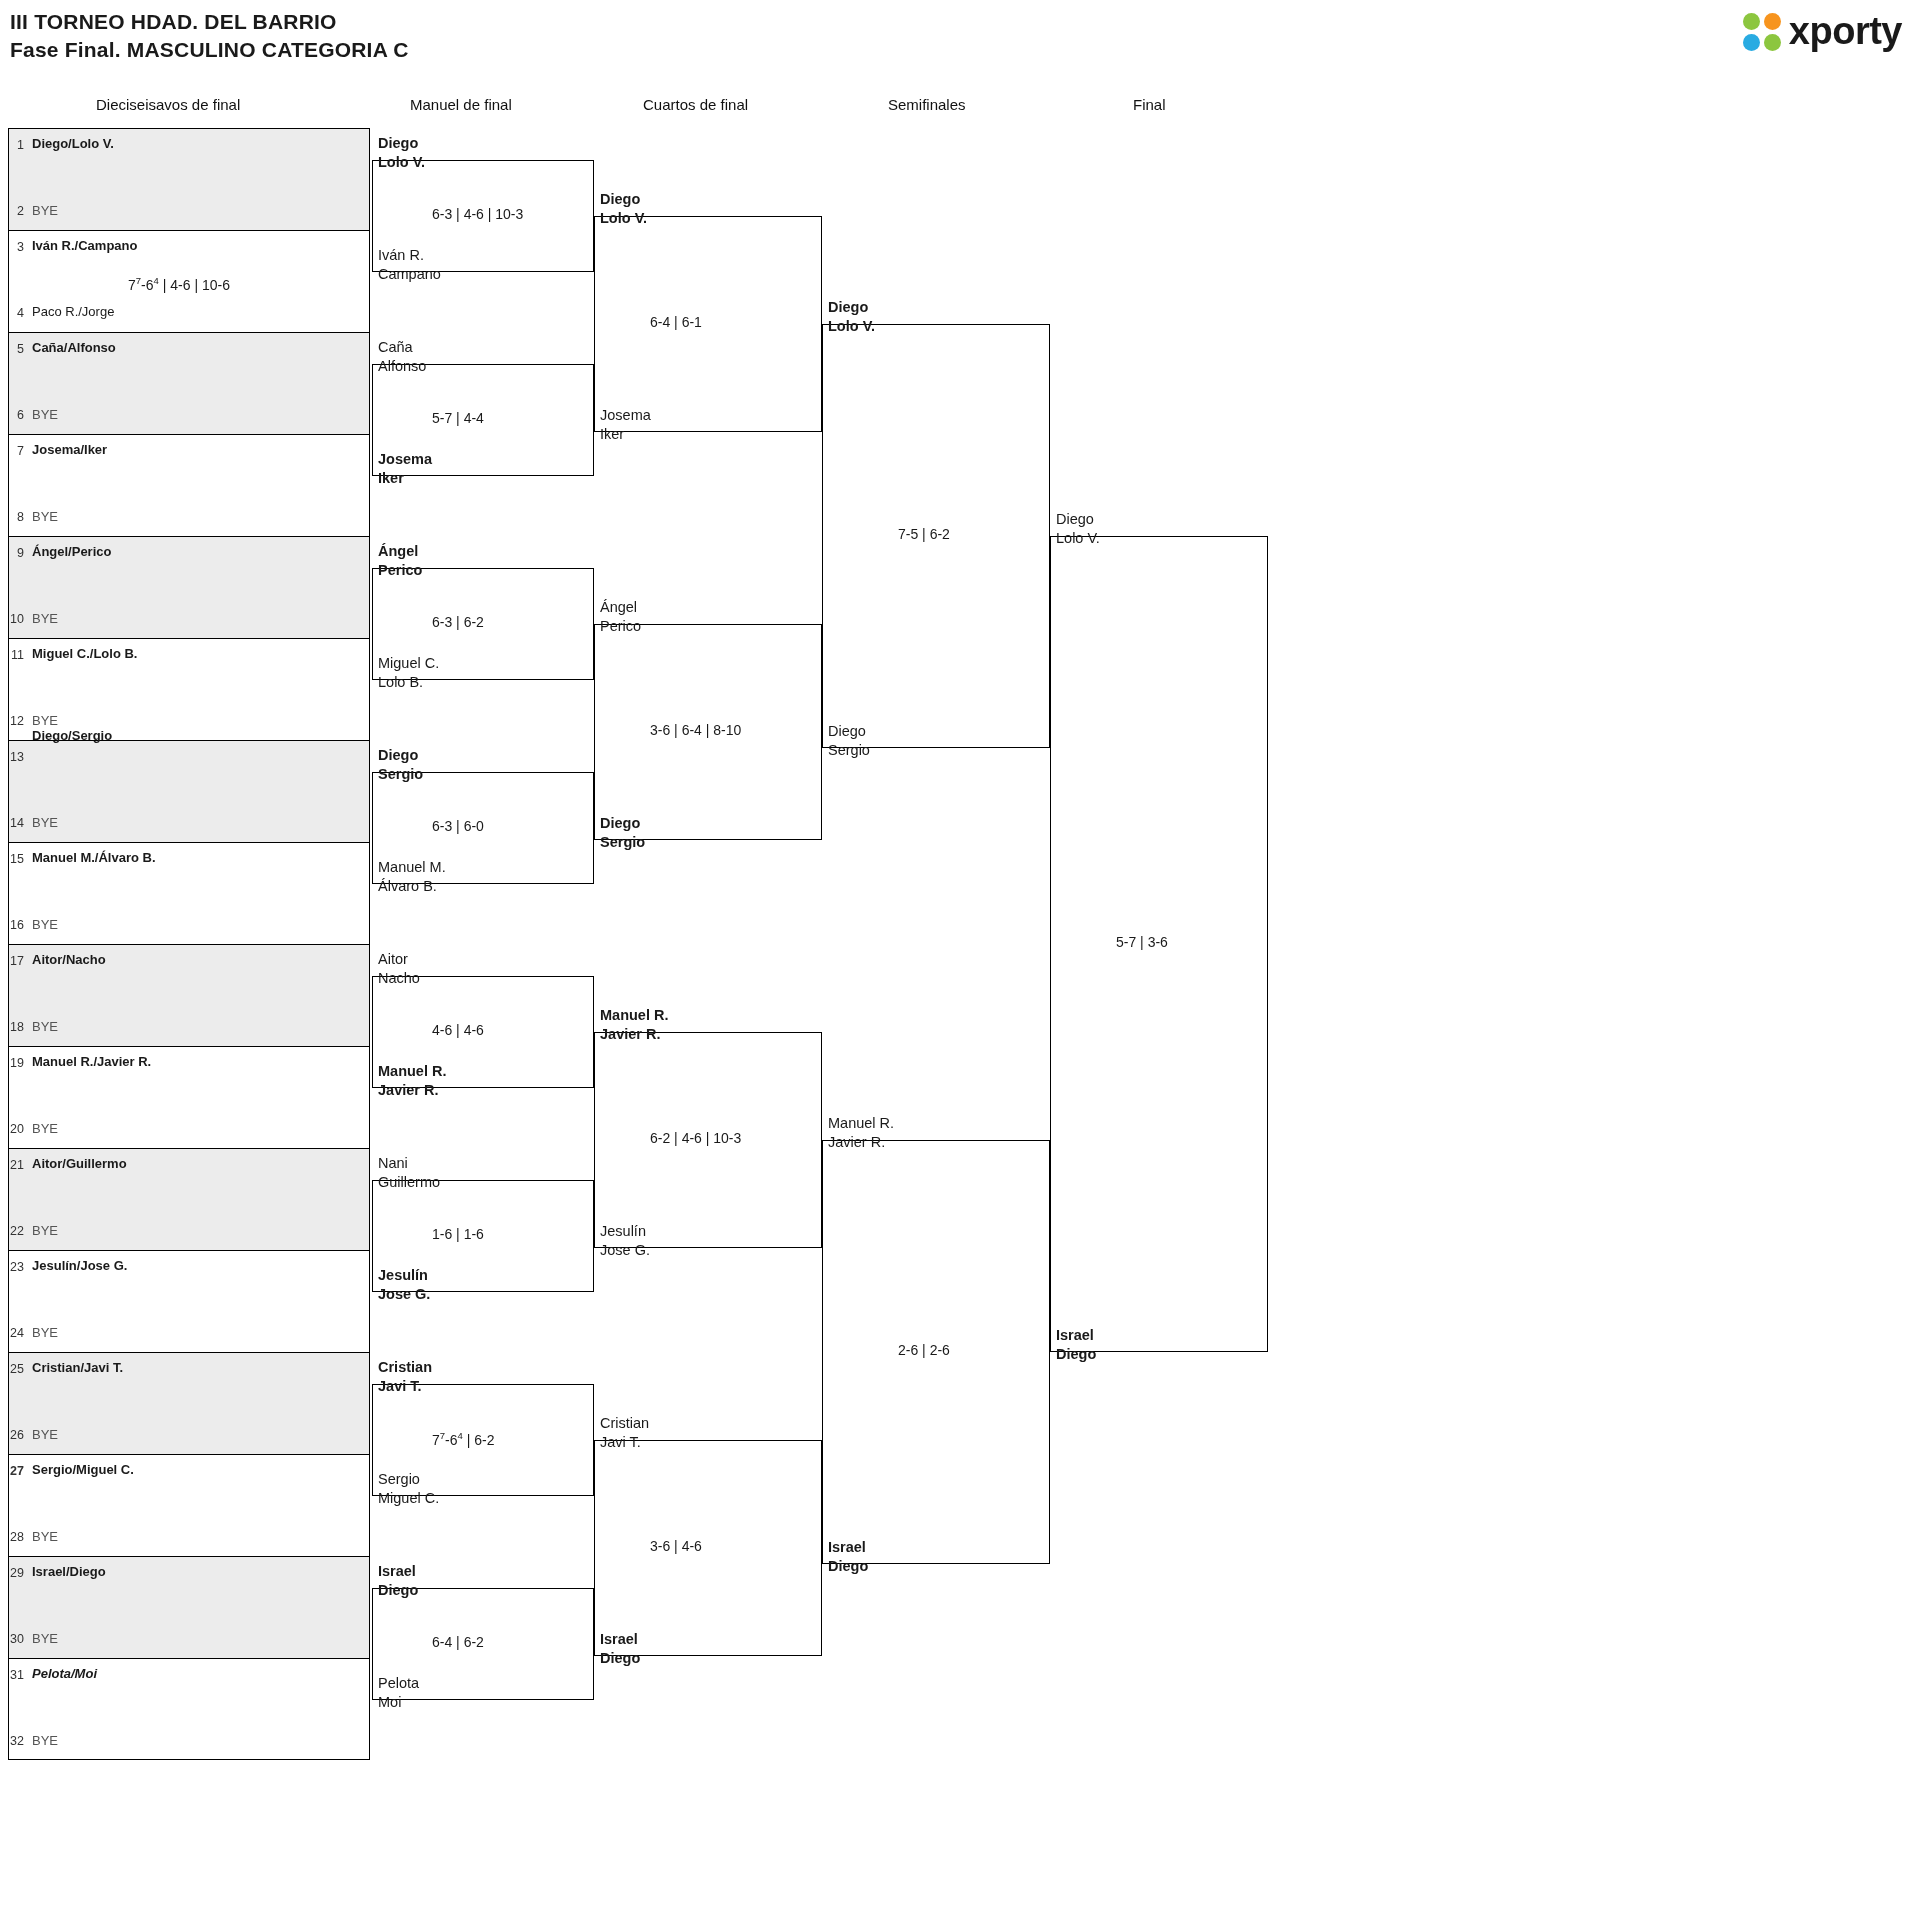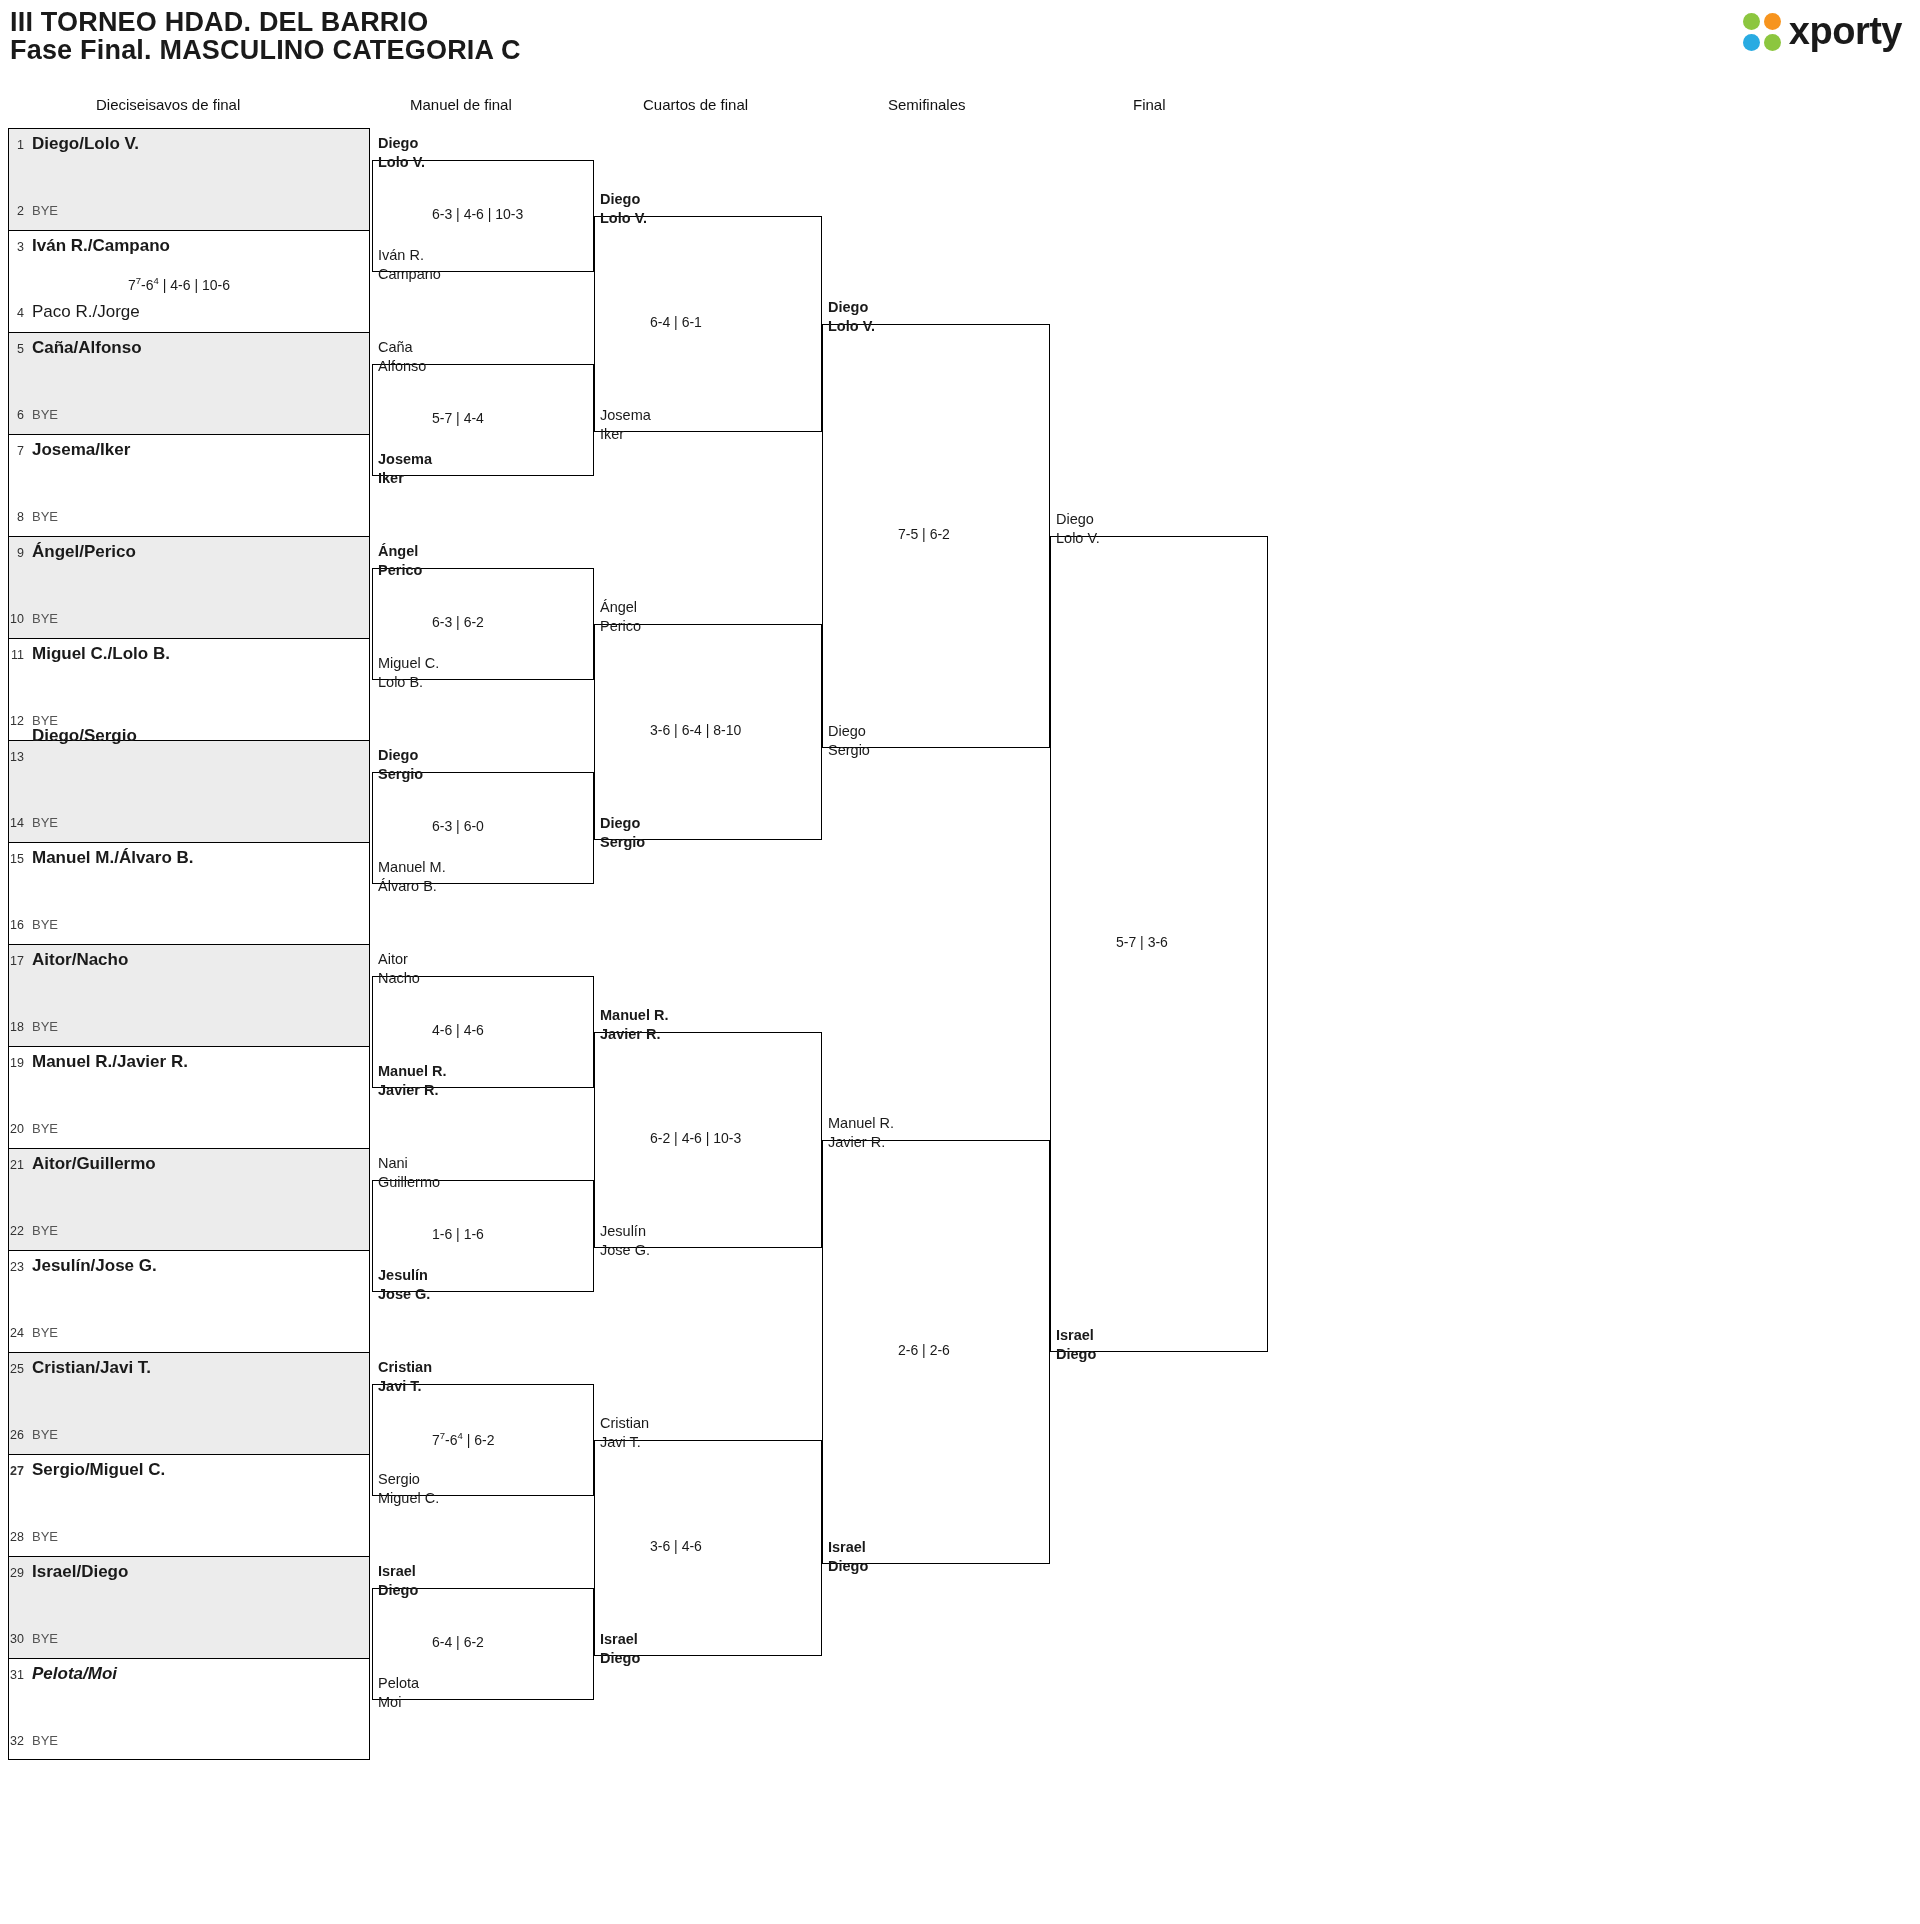--- a/index.html
+++ b/index.html
@@ -21,21 +21,21 @@
     height: 1924px;
   }
 
   
   .title-block {
     position: absolute;
     left: 10px;
     top: 8px;
   }
   .title-line {
-    font-size: 27px;
+    font-size: 21px;
     font-weight: bold;
     line-height: 28px;
     letter-spacing: 0.2px;
     white-space: nowrap;
   }
   .logo {
     position: absolute;
     right: 18px;
     top: 10px;
     display: flex;
@@ -90,21 +90,21 @@
 
   .seed-num {
     position: absolute;
     font-size: 12.5px;
     color: #333;
     text-align: right;
     width: 18px;
   }
   .seed-name {
     position: absolute;
-    font-size: 17px;
+    font-size: 13px;
     line-height: 18px;
     white-space: nowrap;
   }
   .seed-name.bold { font-weight: bold; }
   .bye {
     position: absolute;
     font-size: 13px;
     color: #555;
   }
 

